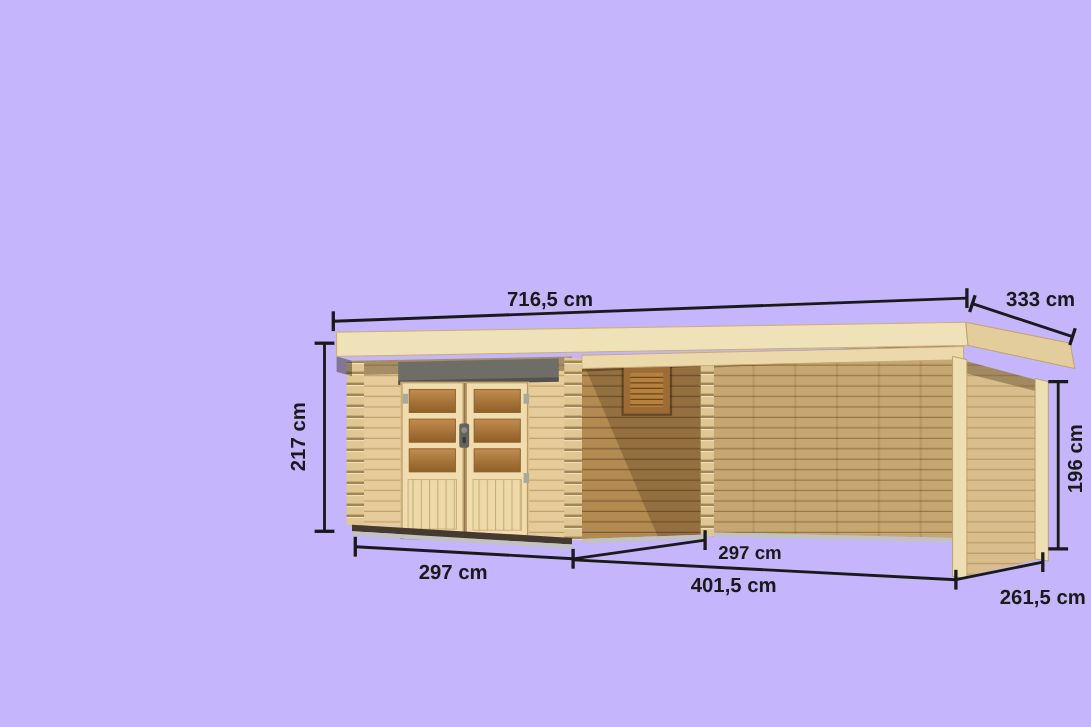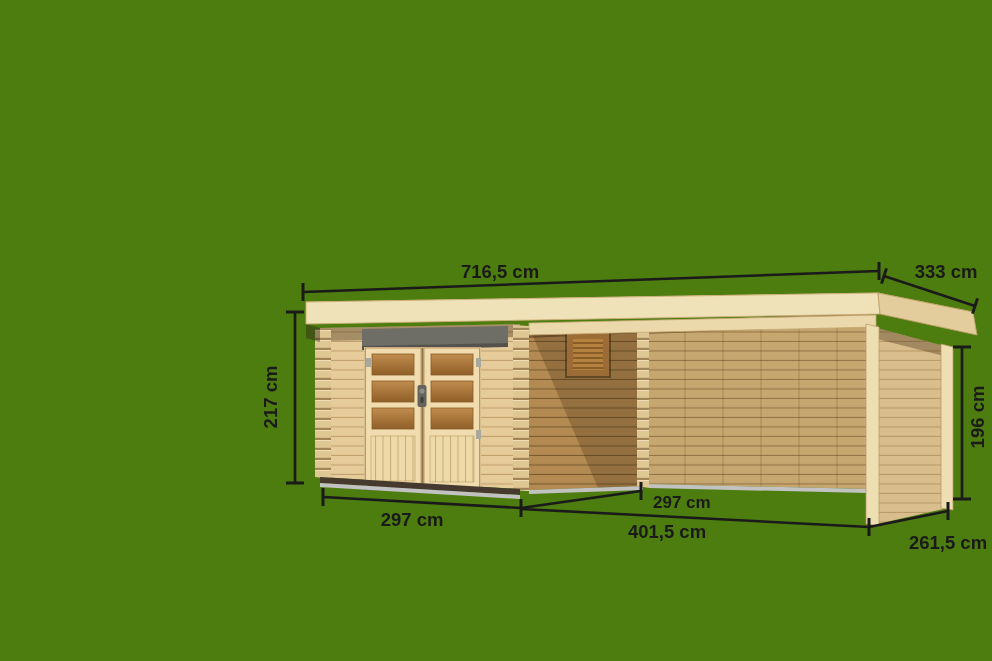--- a/index.html
+++ b/index.html
@@ -1,16 +1,16 @@
 <!DOCTYPE html>
 <html><head>
 <meta charset="utf-8">
 <style>
   html,body{margin:0;padding:0;background:#ffffff;}
-  .stage{position:relative;width:992px;height:661px;background:#4d7c0f;overflow:hidden;
+  .stage{position:relative;width:992px;height:661px;background:#c4b5fd;overflow:hidden;
          font-family:"Liberation Sans", sans-serif;}
   svg{position:absolute;top:0;left:0;}
   .dim-label{font-family:"Liberation Sans", sans-serif;font-weight:700;font-size:18.5px;fill:#1a1a1a;}
   .dim-label-sm{font-family:"Liberation Sans", sans-serif;font-weight:700;font-size:17px;fill:#1a1a1a;}
   .dimline{stroke:#1a1a1a;stroke-width:2.6;fill:none;}
   .dimtick{stroke:#1a1a1a;stroke-width:3;fill:none;}
 </style>
 </head>
 <body>
 

